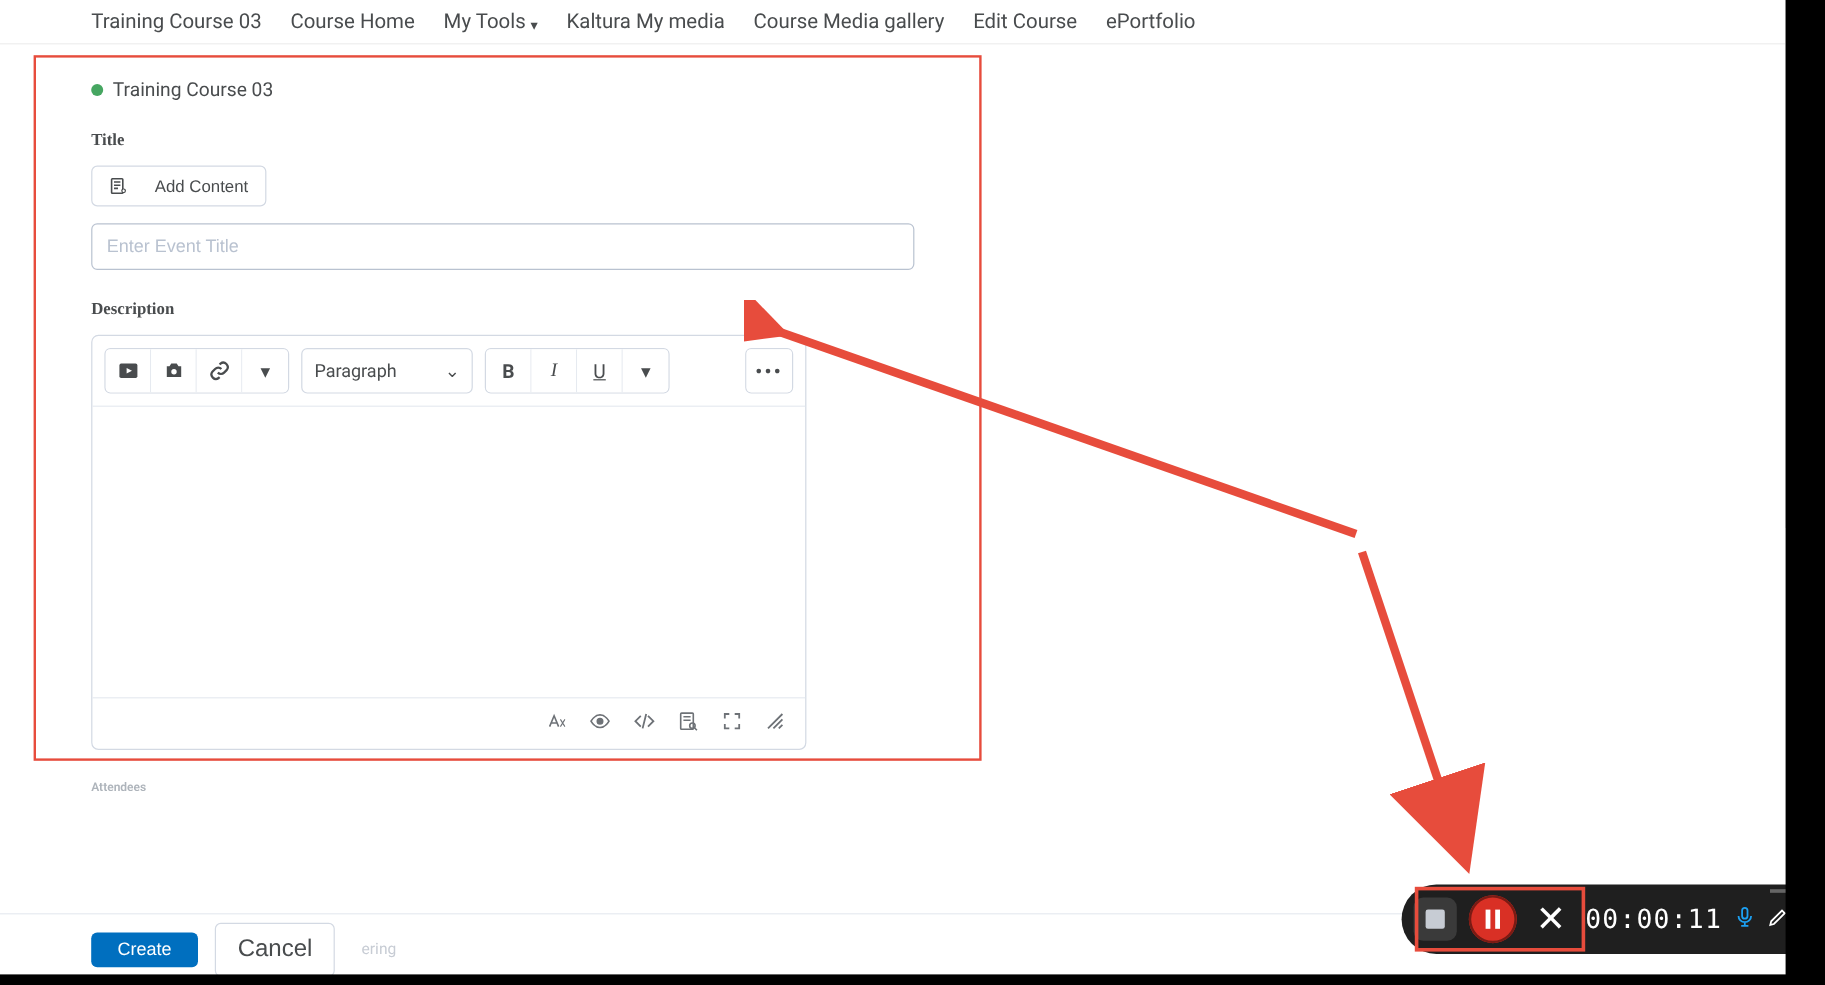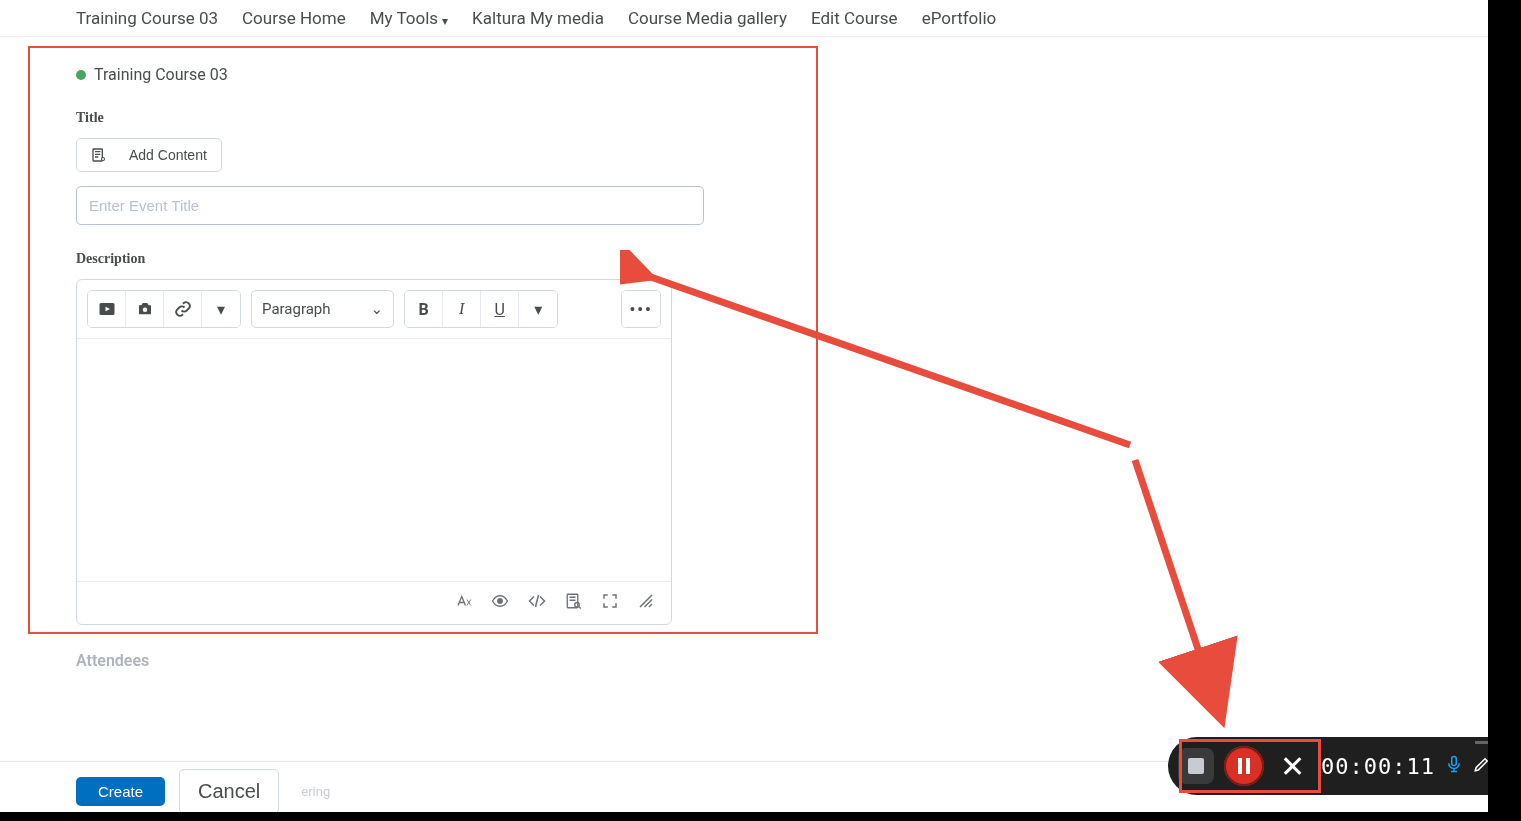--- a/index.html
+++ b/index.html
@@ -8,33 +8,33 @@
   .nav a { text-decoration: none; color: #494c4e; cursor: pointer; }
   .nav .dd { display: inline-flex; align-items: flex-end; gap: 4px; }
   .nav .chev { font-size: 12px; }
   .page { padding: 28px 76px 0 76px; position: relative; }
   h1.title { font-size: 34px; font-weight: 400; color: #494c4e; margin-bottom: 28px; }
   .crumb { display: flex; align-items: center; gap: 8px; font-size: 16px; color: #494c4e; margin-bottom: 26px; }
   .dot { width: 10px; height: 10px; border-radius: 50%; background: #46a661; display: inline-block; }
   .label { font-size: 14px; font-weight: 600; color: #494c4e; margin-bottom: 12px; font-family: Liberation Serif, serif; }
   .addbtn { display: inline-flex; align-items: center; gap: 22px; padding: 8px 14px; border: 1px solid #d3d9e3; border-radius: 5px; background: #fff; font-size: 14px; color: #494c4e; cursor: pointer; margin-bottom: 14px; }
   .addbtn svg { width: 16px; height: 16px; }
-  .input { width: 628px; padding: 10px 12px; border: 1px solid #b9c2d0; border-radius: 5px; font-size: 15px; color: #494c4e; }
+  .input { width: 686px; padding: 10px 12px; border: 1px solid #b9c2d0; border-radius: 5px; font-size: 15px; color: #494c4e; }
   .input::placeholder { color: #b9c2d0; }
   .section { margin-bottom: 26px; }
   .editor { width: 596px; border: 1px solid #d3d9e3; border-radius: 6px; }
   .etoolbar { display: flex; gap: 10px; padding: 10px; border-bottom: 0; align-items: center; }
   .tgroup { display: inline-flex; border: 1px solid #d3d9e3; border-radius: 5px; overflow: hidden; align-items: stretch; height: 38px; }
   .tbtn { width: 38px; display: inline-flex; align-items: center; justify-content: center; background: #fff; color: #494c4e; cursor: pointer; border-right: 1px solid #e6eaf0; }
   .tbtn:last-child { border-right: none; }
   .tselect { display: inline-flex; align-items: center; padding: 0 10px; gap: 40px; font-size: 15px; color: #494c4e; }
   .earea { height: 242px; }
   .efooter { display: flex; justify-content: flex-end; gap: 18px; padding: 10px 16px; color: #6e7277; }
   .efooter .ficon { cursor: pointer; }
-  .attendees { font-size: 16px; font-weight: 600; color: #aeb4bb; margin-top: 22px; }
+  .attendees { font-size: 10px; font-weight: 600; color: #aeb4bb; margin-top: 22px; }
   .footerbar { position: absolute; left: 0; right: 0; bottom: 0; height: 60px; border-top: 1px solid #e6eaf0; background: #fff; display: flex; align-items: center; padding: 0 76px; gap: 14px; z-index: 5; }
   .btn-primary { background: #006fbf; color: #fff; border: none; padding: 6px 22px; border-radius: 5px; font-size: 15px; cursor: pointer; }
   .btn-secondary { background: #fff; color: #494c4e; border: 1px solid #d3d9e3; padding: 10px 18px; border-radius: 5px; font-size: 20px; cursor: pointer; }
   .ghost { color: #c7ccd4; font-size: 13px; margin-left: 8px; }
   .redbox { position: absolute; left: 28px; top: 46px; width: 790px; height: 588px; border: 2px solid #e74c3c; pointer-events: none; z-index: 30; }
   .recorder { position: absolute; right: 16px; bottom: 26px; height: 58px; background: #1f1f1f; border-radius: 30px 8px 8px 30px; display: flex; align-items: center; padding: 0 14px 0 10px; gap: 10px; color: #fff; z-index: 40; }
   .recorder .sq { width: 36px; height: 36px; border-radius: 8px; background: #3a3a3a; display:flex;align-items:center;justify-content:center; cursor:pointer;}
   .recorder .sq .inner { width: 16px; height: 16px; background: #c7ccd4; border-radius: 2px; }
   .recorder .pause { width: 40px; height: 40px; border-radius: 50%; background: #d93025; display:flex;align-items:center;justify-content:center; cursor:pointer; box-shadow: 0 0 0 2px #7a1b14 inset;}
   .recorder .pause .bars { display:flex; gap:4px; }

